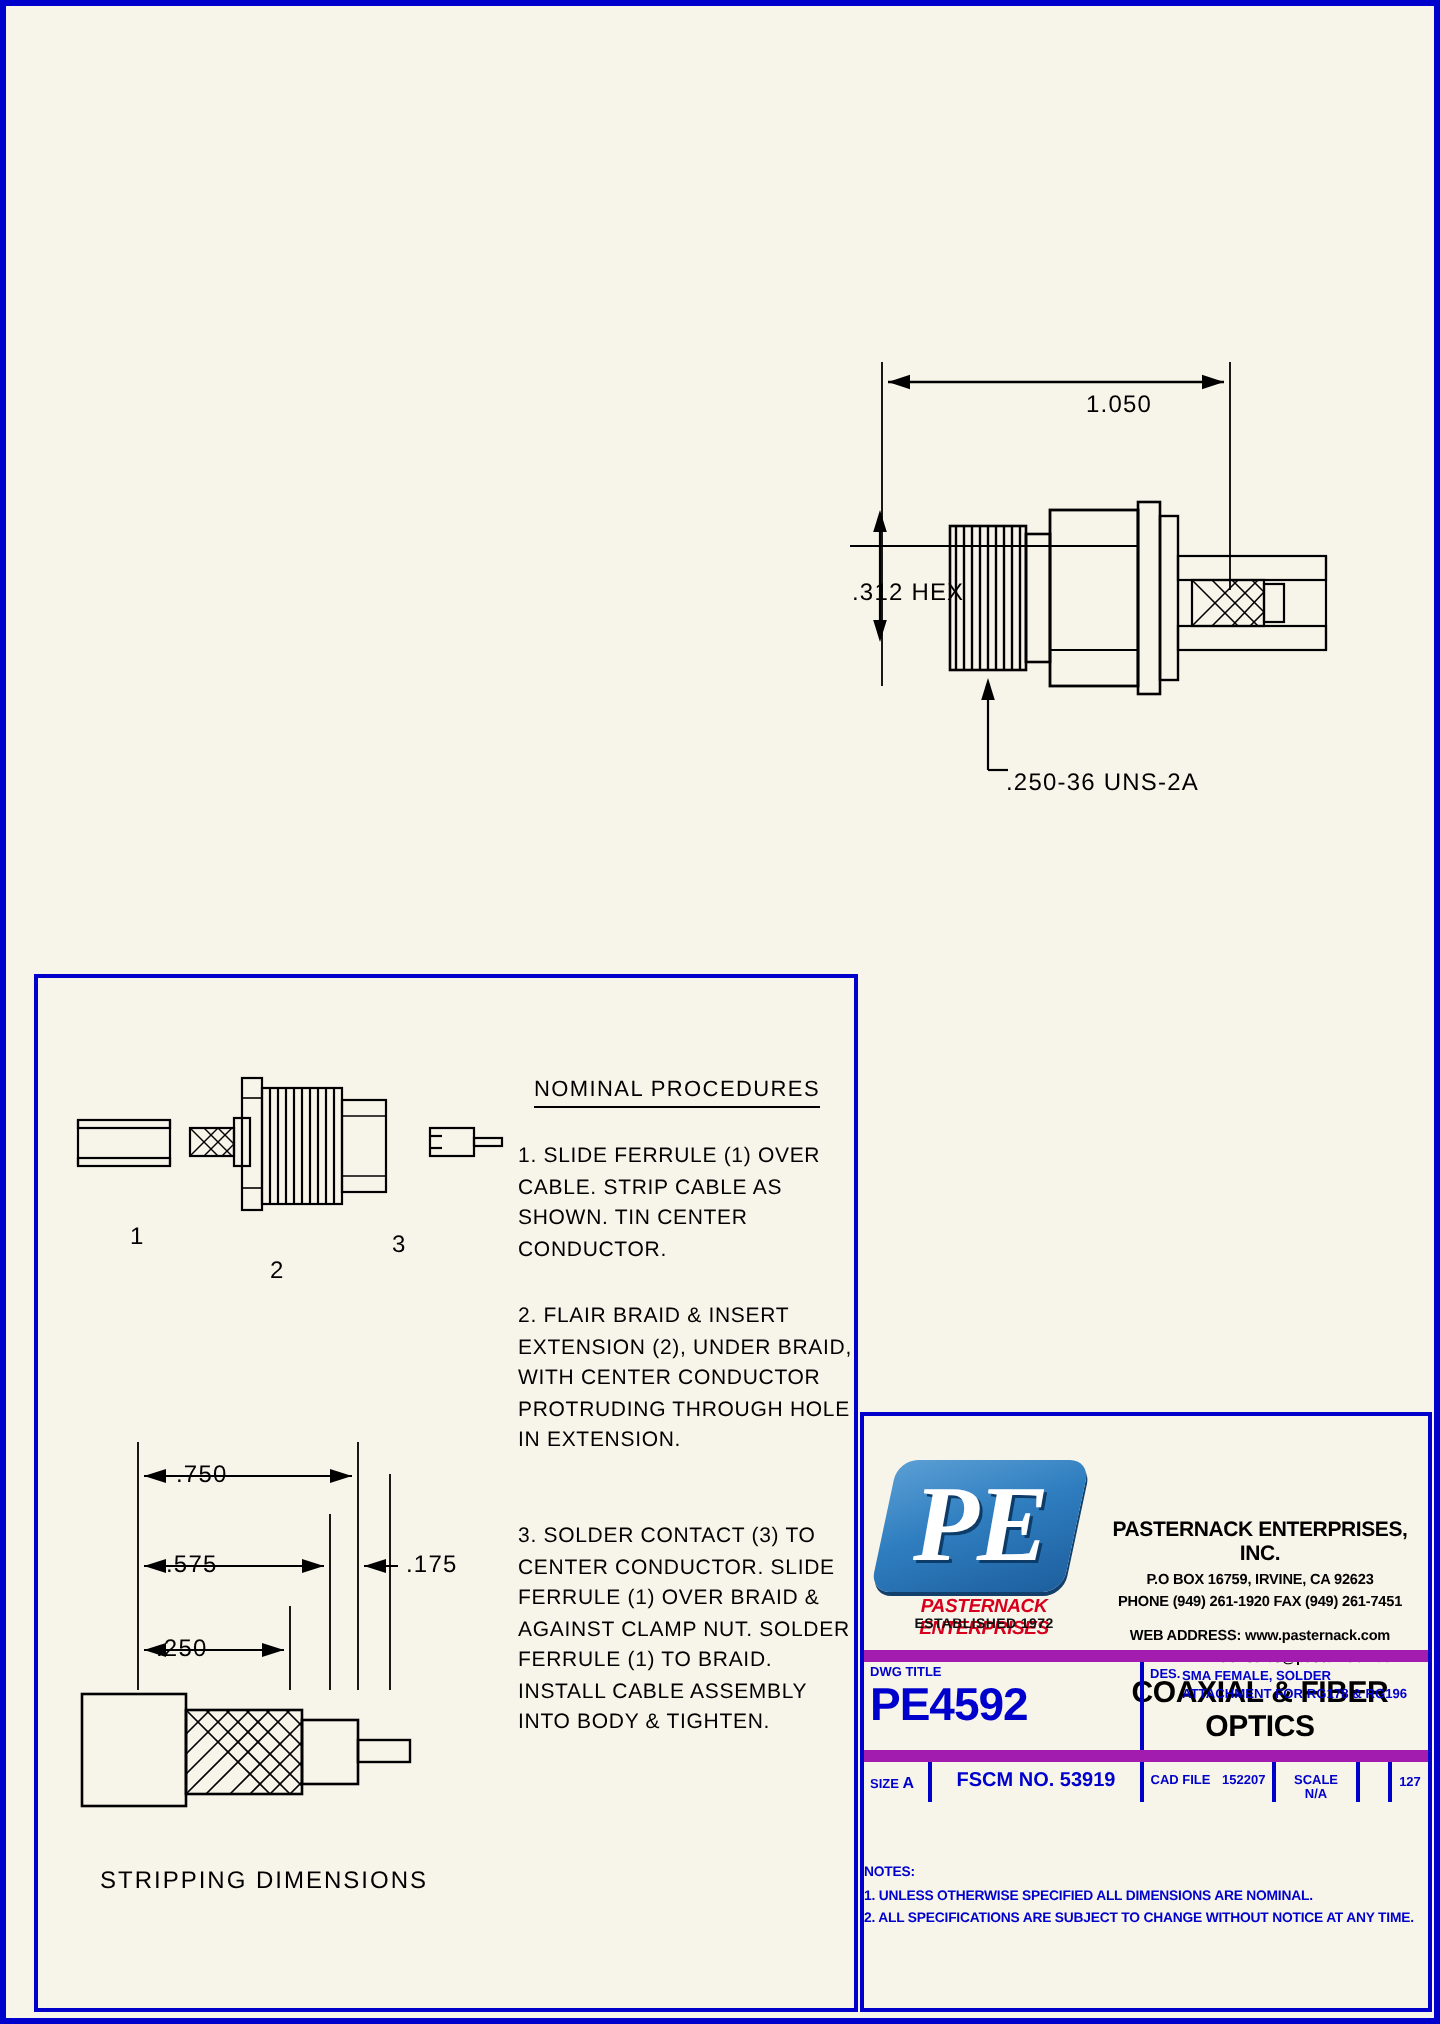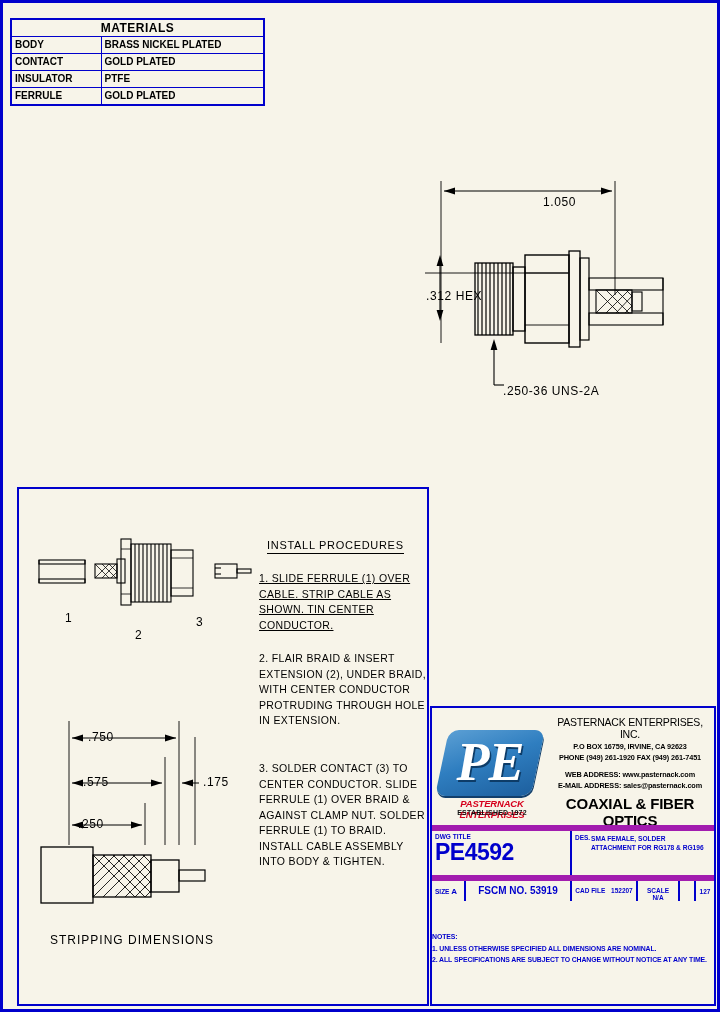--- a/index.html
+++ b/index.html
@@ -50,21 +50,21 @@
   #assy-head {
     position:absolute; left:264px; top:536px;
     font-size:11px; letter-spacing:.7px; color:#000;
     border-bottom:1.3px solid #000; padding-bottom:2px;
   }
   .proc {
     position:absolute; left:256px; width:170px;
     font-size:10.5px; line-height:15.5px; color:#000;
     letter-spacing:.35px;
   }
-  #proc1 { top:568px;text-decoration:underline; }
+  #proc1 { top:568px; }
   #proc2 { top:648px; }
   #proc3 { top:758px; }
 
   
   #tb-logo-area {
     position:absolute; left:429px; top:705px; width:282px; height:117px;
   }
   #logo-box { position:absolute; left:6px; top:20px; width:104px; height:92px; }
   .logo-para {
     position:absolute; left:4px; top:2px; width:96px; height:66px;
@@ -90,21 +90,21 @@
   }
   .logo-est {
     position:absolute; left:0; top:81px; width:108px;
     text-align:center; color:#111; font-weight:bold; font-size:7px;
     letter-spacing:.2px;
   }
   #co-block {
     position:absolute; left:116px; top:8px; width:164px;
     text-align:center; color:#000;
   }
-  #co-name { font-size:10.5px; font-weight:normal; letter-spacing:-.2px; }
+  #co-name { font-size:10.5px; font-weight:bold; letter-spacing:-.2px;margin-top:43px; }
   .co-line { font-size:7.3px; font-weight:bold; margin-top:2px; letter-spacing:-.1px; }
   .co-gap { height:6px; }
   #co-foot { font-size:15px; font-weight:bold; margin-top:5px; letter-spacing:-.2px; }
 
   #tb-grid { position:absolute; left:429px; top:822px; width:282px; }
   .tbrow { position:relative; display:flex; border-top:6px solid #a21caf; }
   .tbcell {
     border-right:2px solid #0000cc;
     padding:2px 3px; position:relative; color:#0000cc;
     font-weight:bold; overflow:hidden;
@@ -123,43 +123,20 @@
     color:#0000cc; font-weight:bold; font-size:6.9px; line-height:11px;
     letter-spacing:-.1px;
   }
   #notes .nhead { margin-bottom:1px; }
 </style>
 </head>
 <body>
 
 <div id="sheet">
 
-  <table id="materials">
-    <tbody>
-        <tr>
-      <th colspan="2">MATERIALS</th>
-    </tr>
-    <tr>
-      <td class="lbl">BODY</td>
-      <td>BRASS NICKEL PLATED</td>
-    </tr>
-    <tr>
-      <td class="lbl">CONTACT</td>
-      <td>GOLD PLATED</td>
-    </tr>
-    <tr>
-      <td class="lbl">INSULATOR</td>
-      <td>PTFE</td>
-    </tr>
-    <tr>
-      <td class="lbl">FERRULE</td>
-      <td>GOLD PLATED</td>
-    </tr>
-  </tbody>
-    </table>
 
   <svg id="top-view" style="position:absolute;left:415px;top:160px;" width="300" height="250" viewBox="0 0 300 250">
     <g stroke="#000" fill="none" stroke-width="1.2">
 
       <line x1="23" y1="18" x2="23" y2="180" stroke-width="0.9"></line>
       <line x1="197" y1="18" x2="197" y2="132" stroke-width="0.9"></line>
 
       <line x1="26" y1="28" x2="194" y2="28"></line>
       <polygon points="26,28 37,24.4 37,31.6" fill="#000" stroke="none"></polygon>
       <polygon points="194,28 183,24.4 183,31.6" fill="#000" stroke="none"></polygon>
@@ -264,21 +241,21 @@
       <line x1="190" y1="37" x2="196" y2="37"></line>
       <line x1="190" y1="43" x2="196" y2="43"></line>
       <rect x="212" y="38" width="14" height="4"></rect>
     </g>
   </svg>
 
   <div class="dim" style="left:62px;top:608px;font-size:12px;">1</div>
   <div class="dim" style="left:132px;top:625px;font-size:12px;">2</div>
   <div class="dim" style="left:193px;top:612px;font-size:12px;">3</div>
 
-  <div id="assy-head">INSTALL PROCEDURES</div>
+  <div id="assy-head">NOMINAL PROCEDURES</div>
   <div class="proc" id="proc1">1. SLIDE FERRULE (1) OVER CABLE. STRIP CABLE AS SHOWN. TIN CENTER CONDUCTOR.</div>
   <div class="proc" id="proc2">2. FLAIR BRAID &amp; INSERT EXTENSION (2), UNDER BRAID, WITH CENTER CONDUCTOR PROTRUDING THROUGH HOLE IN EXTENSION.</div>
   <div class="proc" id="proc3">3. SOLDER CONTACT (3) TO CENTER CONDUCTOR. SLIDE FERRULE (1) OVER BRAID &amp; AGAINST CLAMP NUT. SOLDER FERRULE (1) TO BRAID. INSTALL CABLE ASSEMBLY INTO BODY &amp; TIGHTEN.</div>
 
   <svg id="strip-view" style="position:absolute;left:24px;top:712px;" width="230" height="215" viewBox="0 0 230 215">
     <g stroke="#000" fill="none" stroke-width="1.0">
 
       <line x1="42" y1="6" x2="42" y2="130" stroke-width="0.9"></line>
       <line x1="152" y1="6" x2="152" y2="130" stroke-width="0.9"></line>
       <line x1="138" y1="42" x2="138" y2="130" stroke-width="0.9"></line>

